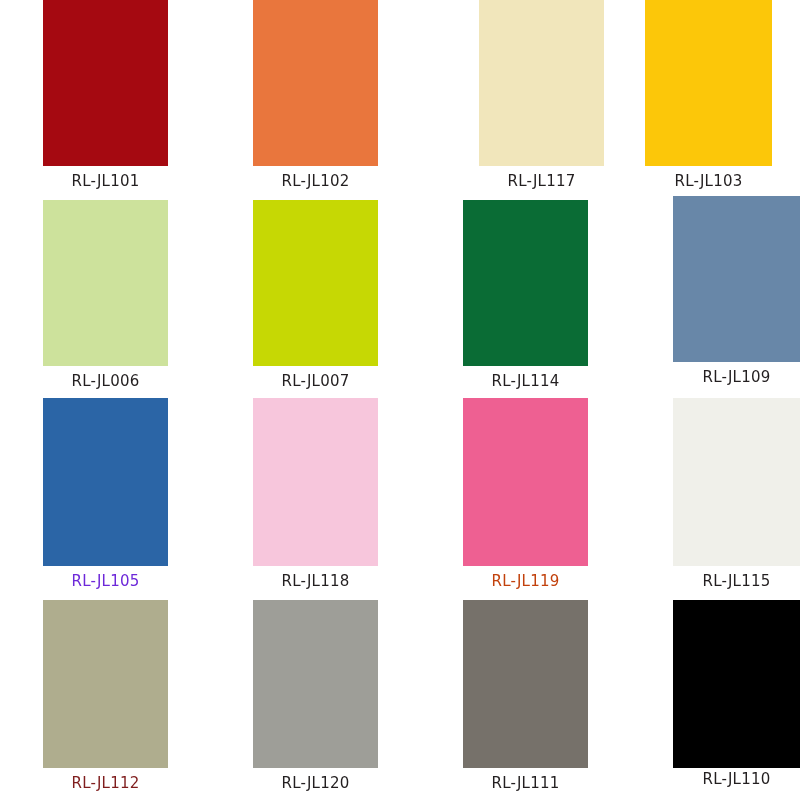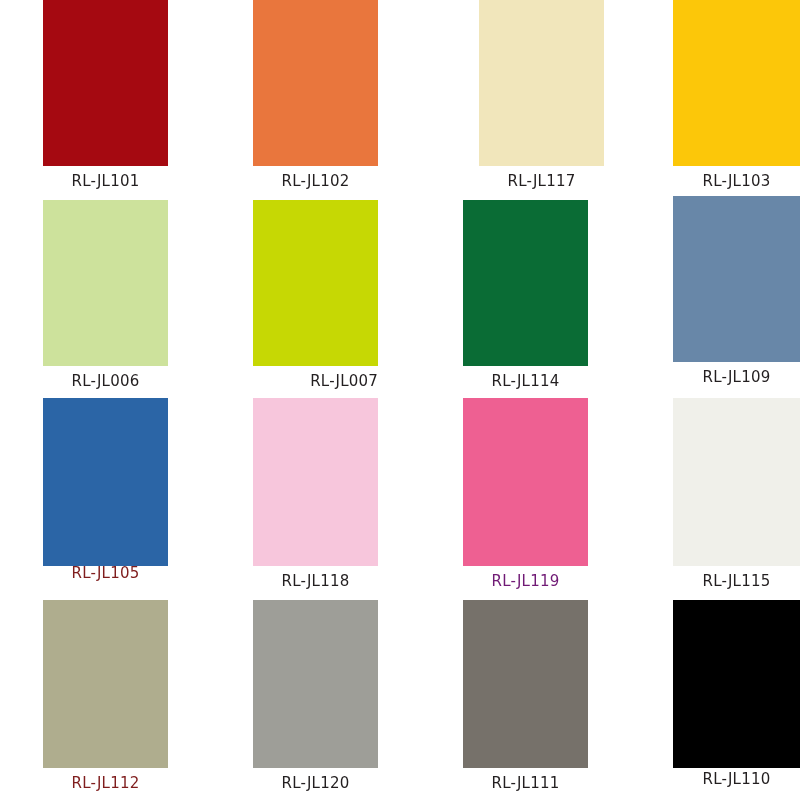--- a/index.html
+++ b/index.html
@@ -56,51 +56,51 @@
       <div class="swatch-label" style="color: rgb(35, 31, 32); margin-top: 8px; height: 20px;">RL-JL101</div>
     </div>
     <div class="swatch-cell" style="left: 210px; top: 0px; width: 168px;">
       <div class="swatch-chip" title="RL-JL102" style="height: 166px; background: rgb(233, 118, 61);"></div>
       <div class="swatch-label" style="color: rgb(35, 31, 32); margin-top: 8px; height: 20px;">RL-JL102</div>
     </div>
     <div class="swatch-cell" style="left: 436px; top: 0px; width: 168px;">
       <div class="swatch-chip" title="RL-JL117" style="height: 166px; background: rgb(241, 230, 187);"></div>
       <div class="swatch-label" style="color: rgb(35, 31, 32); margin-top: 8px; height: 20px;">RL-JL117</div>
     </div>
-    <div class="swatch-cell" style="left: 630px; top: 0px; width: 170px;">
+    <div class="swatch-cell" style="left: 602px; top: 0px; width: 170px;">
       <div class="swatch-chip" title="RL-JL103" style="height: 166px; background: rgb(252, 199, 9);"></div>
       <div class="swatch-label" style="color: rgb(35, 31, 32); margin-top: 8px; height: 20px;">RL-JL103</div>
     </div>
     <div class="swatch-cell" style="left: 0px; top: 200px; width: 168px;">
       <div class="swatch-chip" title="RL-JL006" style="height: 166px; background: rgb(205, 226, 156);"></div>
       <div class="swatch-label" style="color: rgb(35, 31, 32); margin-top: 8px; height: 20px;">RL-JL006</div>
     </div>
     <div class="swatch-cell" style="left: 210px; top: 200px; width: 168px;">
       <div class="swatch-chip" title="RL-JL007" style="height: 166px; background: rgb(198, 216, 4);"></div>
-      <div class="swatch-label" style="color: rgb(35, 31, 32); margin-top: 8px; height: 20px; text-align: right;">RL-JL007</div>
+      <div class="swatch-label" style="color: rgb(35, 31, 32); margin-top: 8px; height: 20px;">RL-JL007</div>
     </div>
     <div class="swatch-cell" style="left: 420px; top: 200px; width: 168px;">
       <div class="swatch-chip" title="RL-JL114" style="height: 166px; background: rgb(10, 108, 53);"></div>
       <div class="swatch-label" style="color: rgb(35, 31, 32); margin-top: 8px; height: 20px;">RL-JL114</div>
     </div>
     <div class="swatch-cell" style="left: 630px; top: 196px; width: 170px;">
       <div class="swatch-chip" title="RL-JL109" style="height: 166px; background: rgb(104, 135, 168);"></div>
       <div class="swatch-label" style="color: rgb(35, 31, 32); margin-top: 8px; height: 20px;">RL-JL109</div>
     </div>
     <div class="swatch-cell" style="left: 0px; top: 398px; width: 168px;">
       <div class="swatch-chip" title="RL-JL105" style="height: 168px; background: rgb(43, 101, 166);"></div>
-      <div class="swatch-label" style="color: #7f1d1d; margin-top: 0; height: 20px;">RL-JL105</div>
+      <div class="swatch-label" style="color: #6d28d9; margin-top: 8px; height: 20px;">RL-JL105</div>
     </div>
     <div class="swatch-cell" style="left: 210px; top: 398px; width: 168px;">
       <div class="swatch-chip" title="RL-JL118" style="height: 168px; background: rgb(247, 198, 220);"></div>
       <div class="swatch-label" style="color: rgb(35, 31, 32); margin-top: 8px; height: 20px;">RL-JL118</div>
     </div>
     <div class="swatch-cell" style="left: 420px; top: 398px; width: 168px;">
       <div class="swatch-chip" title="RL-JL119" style="height: 168px; background: rgb(238, 96, 146);"></div>
-      <div class="swatch-label" style="color: #701a75; margin-top: 8px; height: 20px;">RL-JL119</div>
+      <div class="swatch-label" style="color: #c2410c; margin-top: 8px; height: 20px;">RL-JL119</div>
     </div>
     <div class="swatch-cell" style="left: 630px; top: 398px; width: 170px;">
       <div class="swatch-chip" title="RL-JL115" style="height: 168px; background: rgb(240, 240, 234);"></div>
       <div class="swatch-label" style="color: rgb(35, 31, 32); margin-top: 8px; height: 20px;">RL-JL115</div>
     </div>
     <div class="swatch-cell" style="left: 0px; top: 600px; width: 168px;">
       <div class="swatch-chip" title="RL-JL112" style="height: 168px; background: rgb(175, 173, 142);"></div>
       <div class="swatch-label" style="color: #7f1d1d; margin-top: 8px; height: 20px;">RL-JL112</div>
     </div>
     <div class="swatch-cell" style="left: 210px; top: 600px; width: 168px;">

